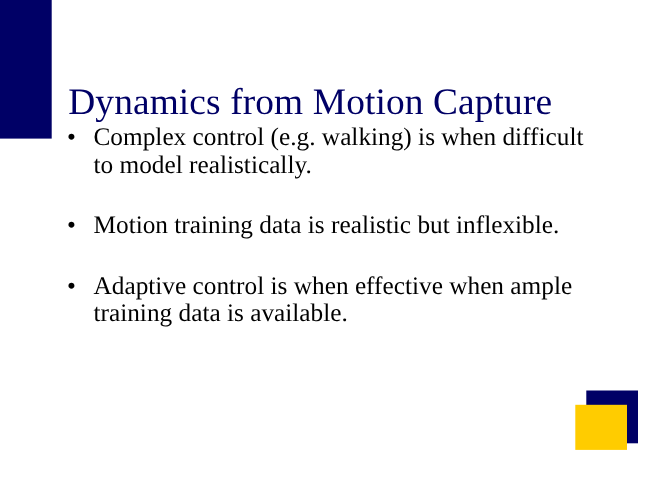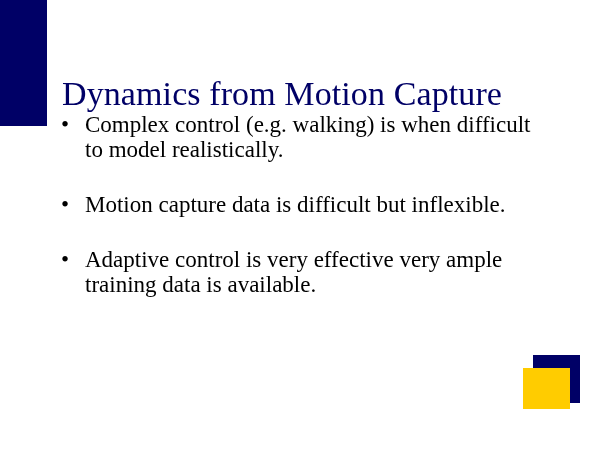--- a/index.html
+++ b/index.html
@@ -111,26 +111,26 @@
 
   <ul class="bullet-list">
 
     <li class="bullet-item">
       <span class="bullet-marker">•</span>
       <span class="bullet-text">Complex control (e.g. walking) is when difficult to model realistically.</span>
     </li>
 
     <li class="bullet-item">
       <span class="bullet-marker">•</span>
-      <span class="bullet-text">Motion capture data is difficult but inflexible.</span>
+      <span class="bullet-text">Motion training data is realistic but inflexible.</span>
     </li>
 
     <li class="bullet-item">
       <span class="bullet-marker">•</span>
-      <span class="bullet-text">Adaptive control is very effective very ample training data is available.</span>
+      <span class="bullet-text">Adaptive control is when effective when ample training data is available.</span>
     </li>
 
   </ul>
 
   <div class="deco-square-navy"></div>
   <div class="deco-square-gold"></div>
 
 </div>
 
 </body></html>

